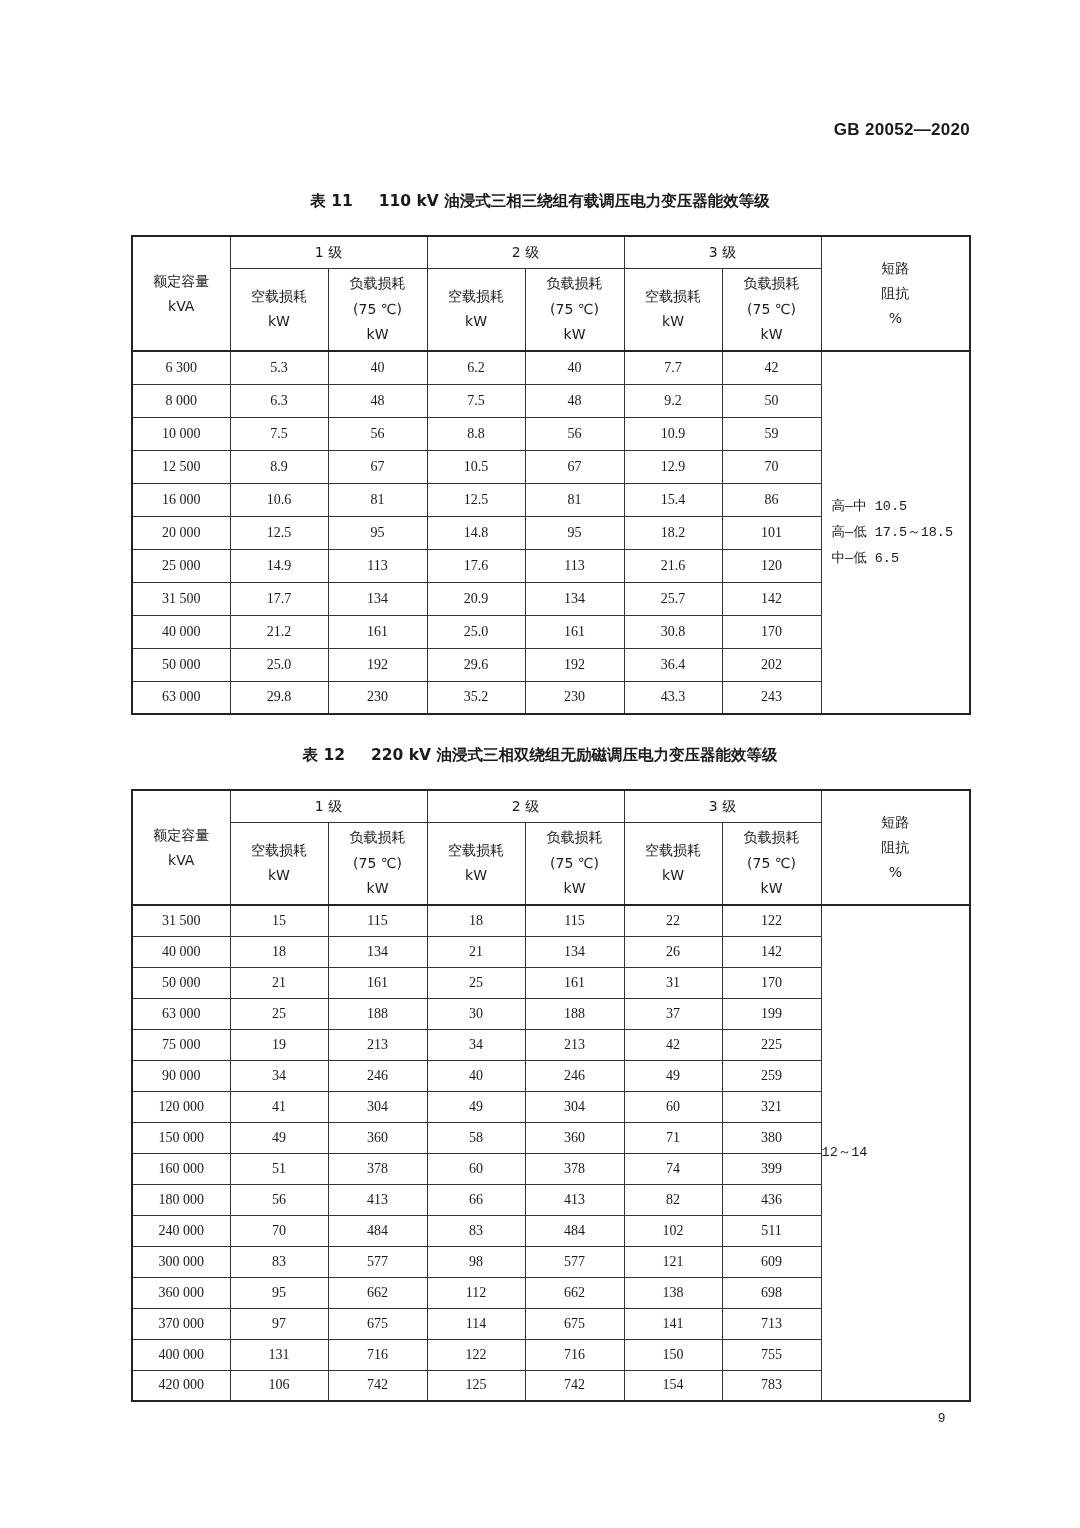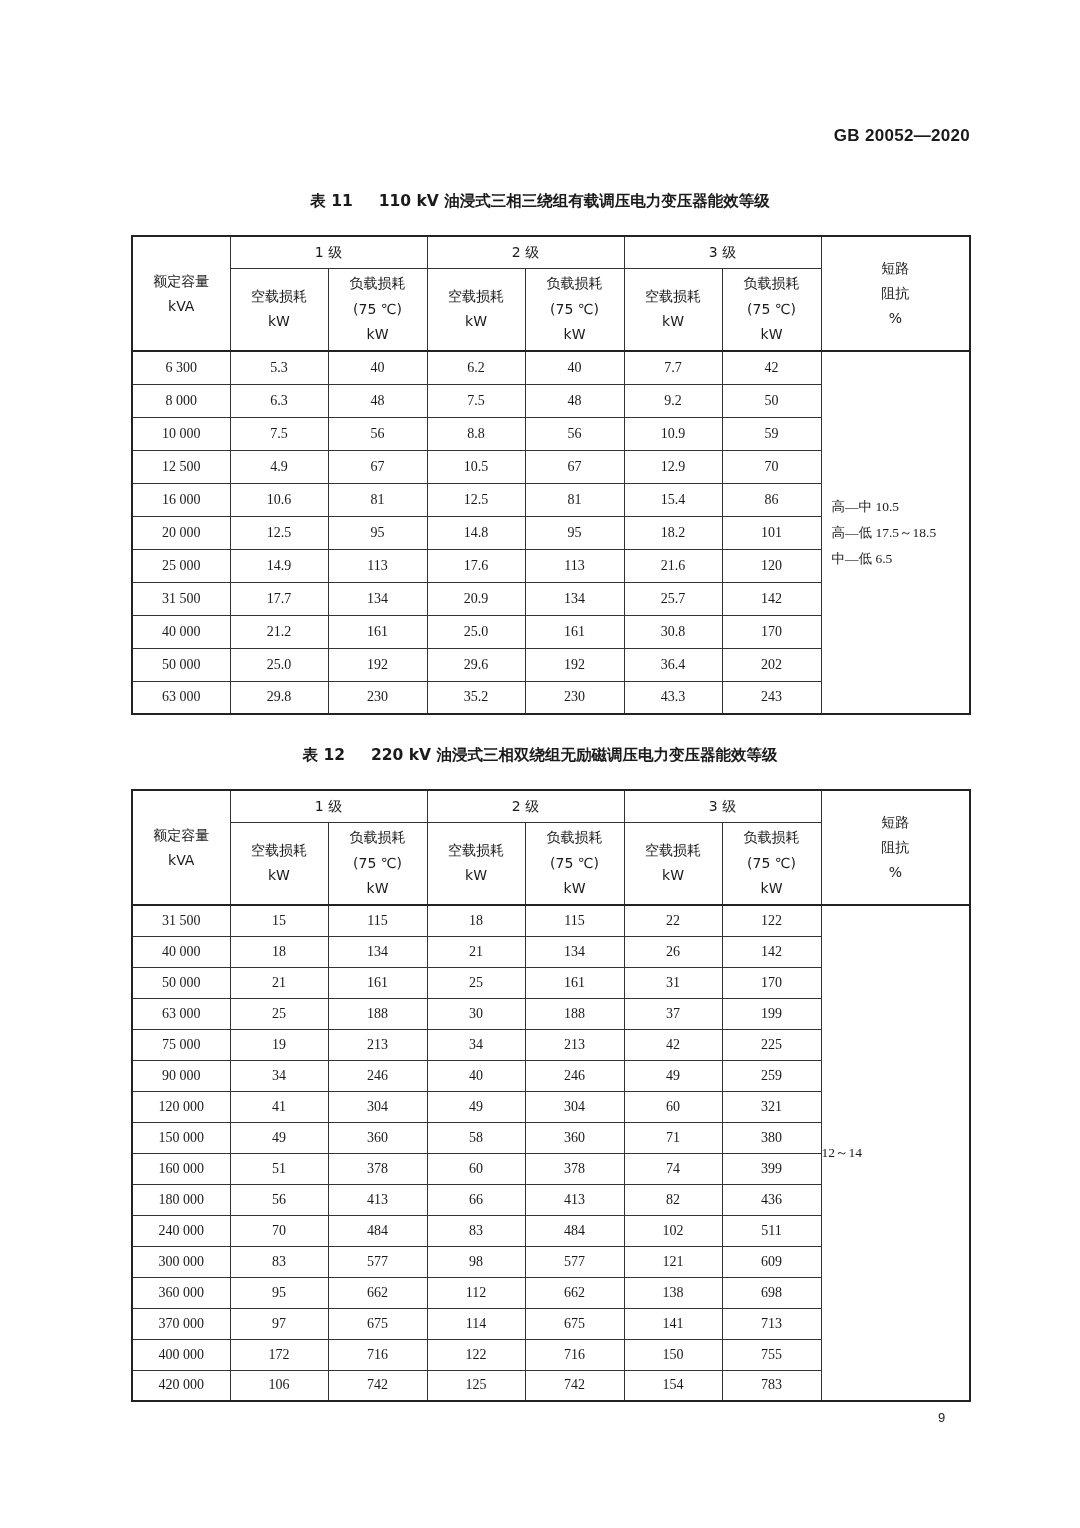--- a/index.html
+++ b/index.html
@@ -2,21 +2,21 @@
 <html><head>
   <meta charset="utf-8">
   <style>
     html, body { margin: 0; padding: 0; background: #ffffff; }
     body {
       width: 1080px; height: 1528px; position: relative; overflow: hidden;
       font-family: "DejaVu Serif", "Liberation Serif", serif;
       color: #1a1a1a;
     }
     .std-code {
-      position: absolute; right: 110px; top: 126px;
+      position: absolute; right: 110px; top: 120px;
       font-family: "Liberation Sans", "DejaVu Sans", sans-serif;
       font-weight: bold; font-size: 17px; letter-spacing: 0.3px;
     }
     .table-title {
       position: absolute; left: 0; width: 1080px; text-align: center;
       font-family: "DejaVu Sans", "Liberation Sans", sans-serif;
       font-weight: bold; font-size: 15.5px;
     }
     .table-title .num { margin-right: 26px; }
     table.grade {
@@ -34,21 +34,21 @@
     table.grade thead th {
       font-family: "DejaVu Sans", "Liberation Sans", sans-serif;
       font-size: 14px; line-height: 25px;
     }
     table.grade thead tr.h2 th { line-height: 25.5px; }
     table.grade thead { border-bottom: 2px solid #222; }
     table.grade thead tr:last-child th { border-bottom: 2px solid #222; }
     .num-cell { font-family: "Liberation Serif", "DejaVu Serif", serif; font-size: 14px; }
     .impedance {
       text-align: left !important; vertical-align: middle;
-      font-family: Liberation Serif, serif;
+      font-family: Liberation Mono, monospace;
       font-size: 13.5px; line-height: 26px; padding-left: 10px !important;
     }
     .impedance.center { text-align: center; padding-left: 0 !important; }
     .page-num {
       position: absolute; left: 938px; top: 1410px;
       font-family: "Liberation Sans", "DejaVu Sans", sans-serif; font-size: 13px;
     }
     .line { display: block; }
   </style>
 </head>
@@ -144,21 +144,21 @@
         <td class="num-cell">10 000</td>
         <td class="num-cell">7.5</td>
         <td class="num-cell">56</td>
         <td class="num-cell">8.8</td>
         <td class="num-cell">56</td>
         <td class="num-cell">10.9</td>
         <td class="num-cell">59</td>
       </tr>
       <tr style="height: 33px;">
         <td class="num-cell">12 500</td>
-        <td class="num-cell">4.9</td>
+        <td class="num-cell">8.9</td>
         <td class="num-cell">67</td>
         <td class="num-cell">10.5</td>
         <td class="num-cell">67</td>
         <td class="num-cell">12.9</td>
         <td class="num-cell">70</td>
       </tr>
       <tr style="height: 33px;">
         <td class="num-cell">16 000</td>
         <td class="num-cell">10.6</td>
         <td class="num-cell">81</td>
@@ -407,21 +407,21 @@
         <td class="num-cell">370 000</td>
         <td class="num-cell">97</td>
         <td class="num-cell">675</td>
         <td class="num-cell">114</td>
         <td class="num-cell">675</td>
         <td class="num-cell">141</td>
         <td class="num-cell">713</td>
       </tr>
       <tr style="height: 31px;">
         <td class="num-cell">400 000</td>
-        <td class="num-cell">172</td>
+        <td class="num-cell">131</td>
         <td class="num-cell">716</td>
         <td class="num-cell">122</td>
         <td class="num-cell">716</td>
         <td class="num-cell">150</td>
         <td class="num-cell">755</td>
       </tr>
       <tr style="height: 31px;">
         <td class="num-cell">420 000</td>
         <td class="num-cell">106</td>
         <td class="num-cell">742</td>

